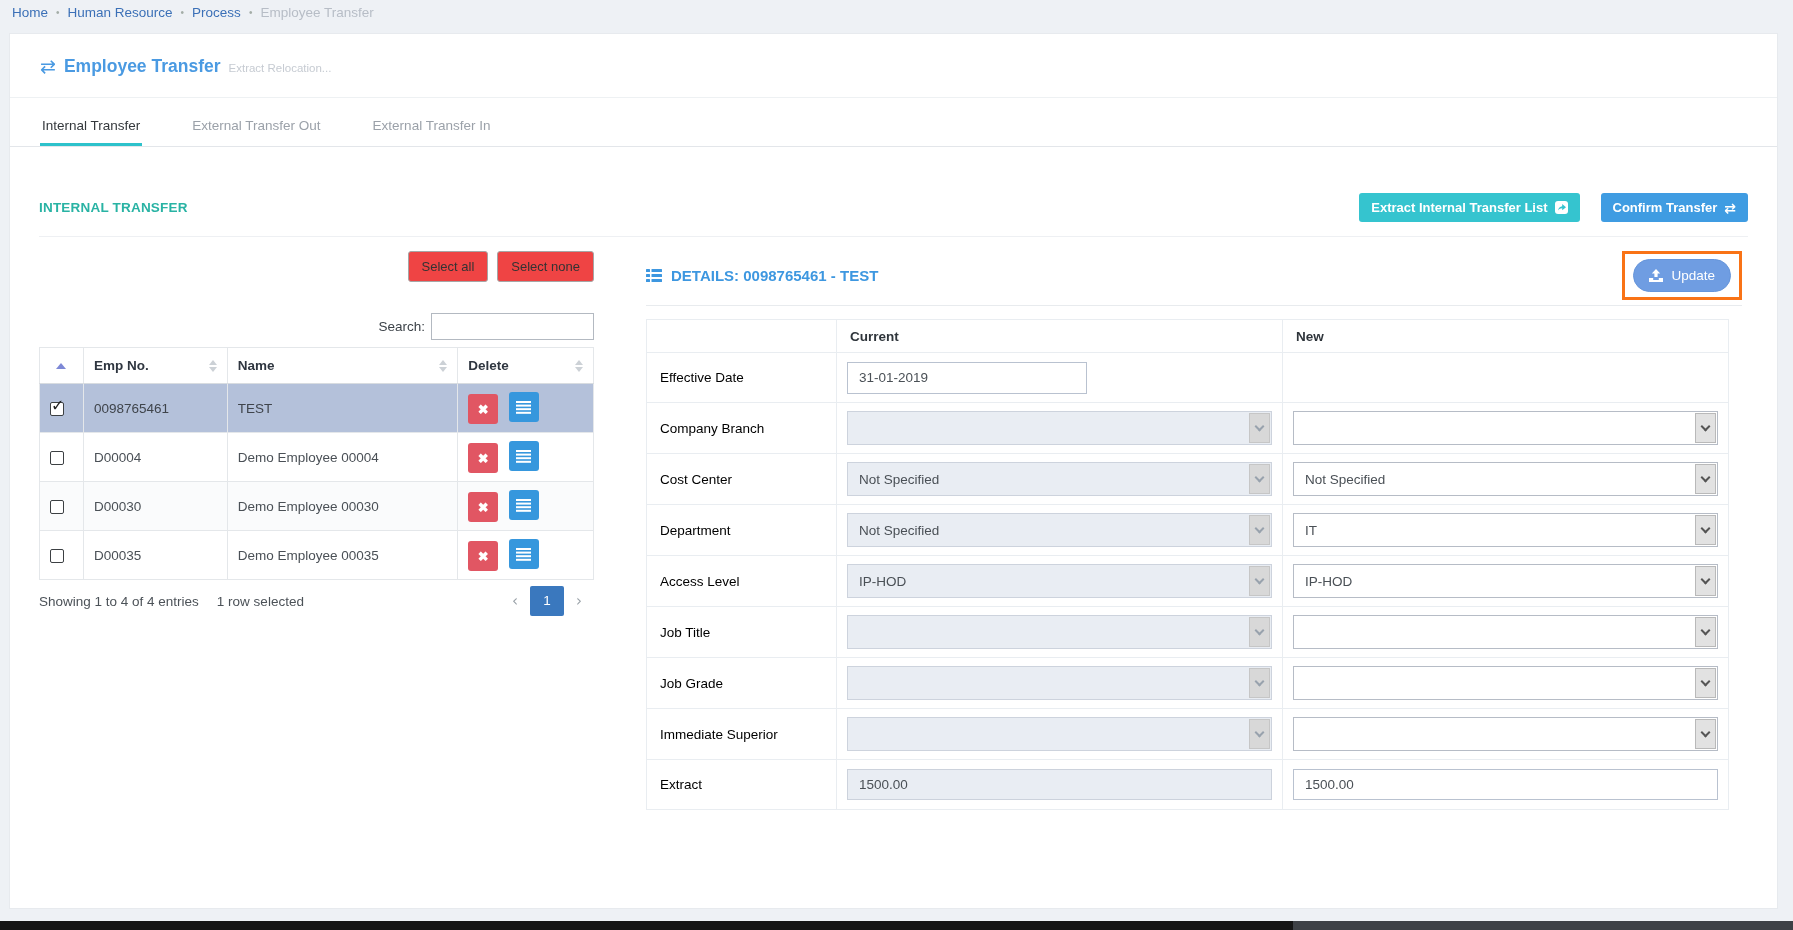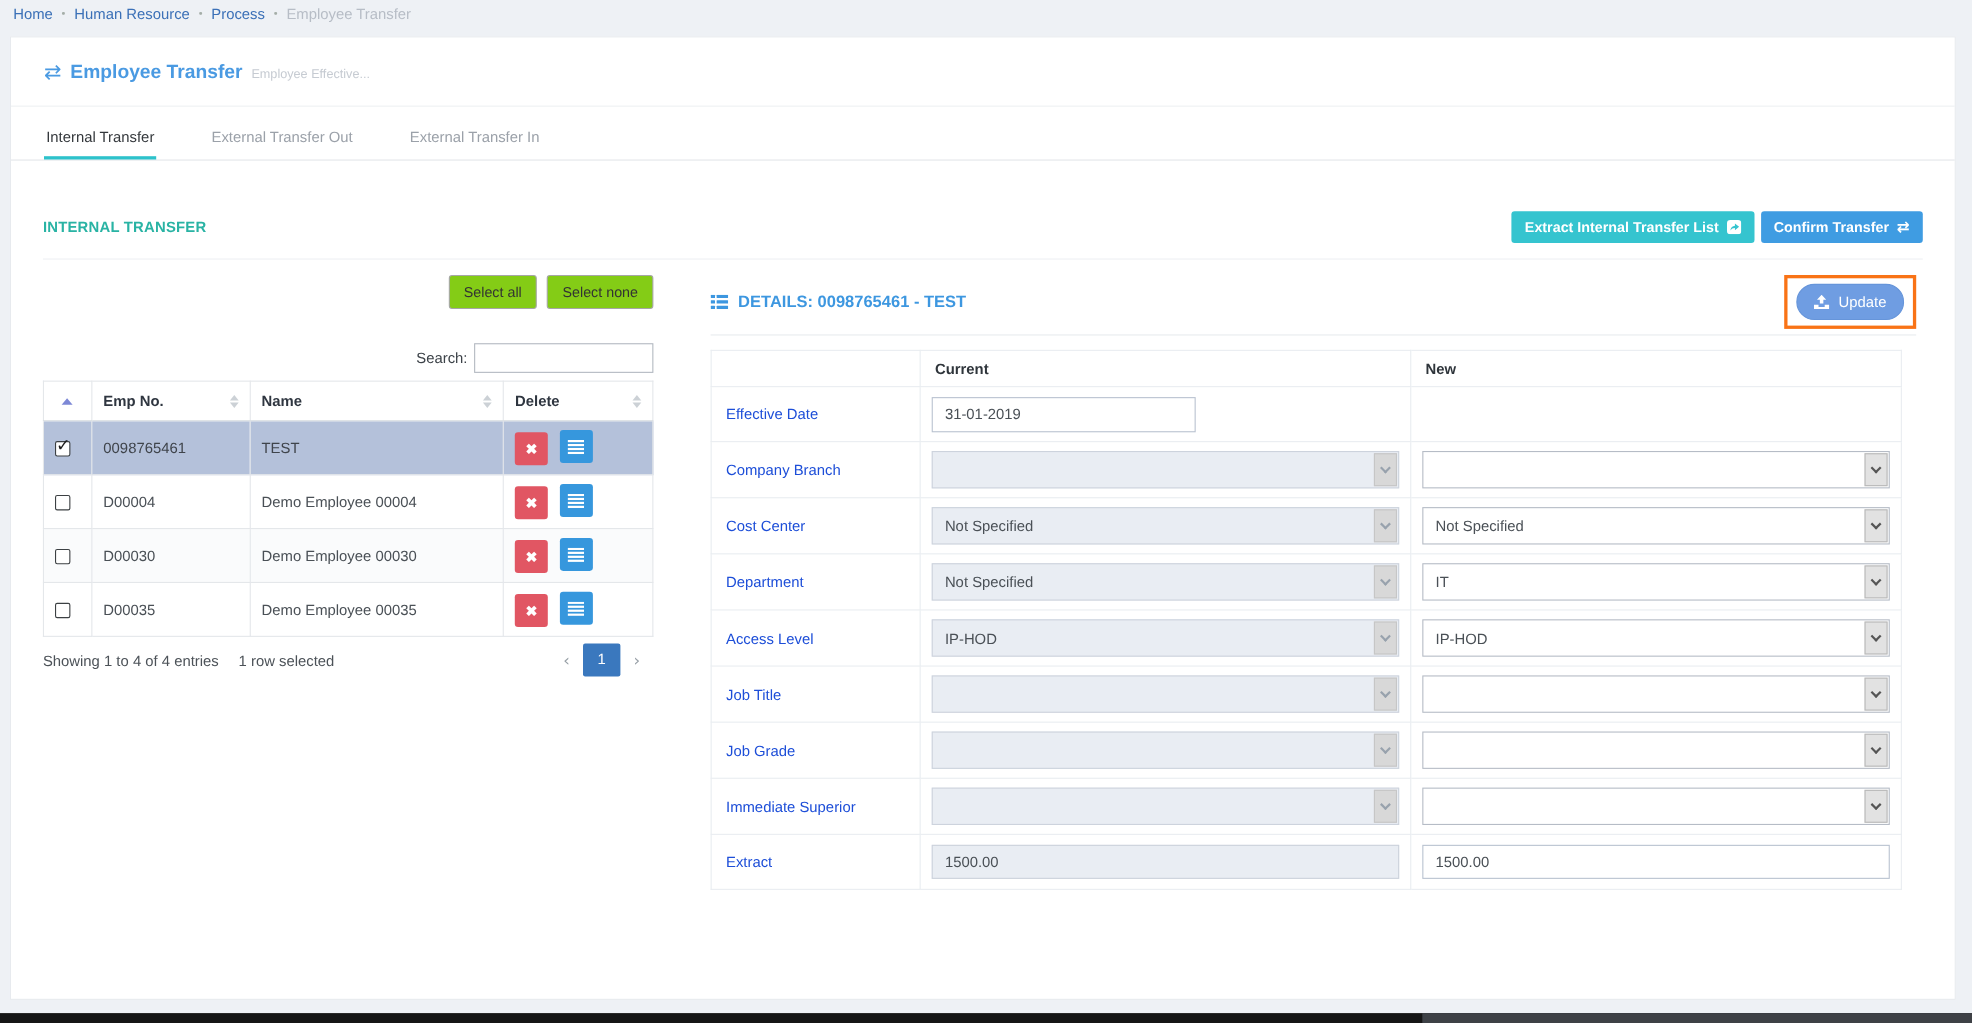--- a/index.html
+++ b/index.html
@@ -24,36 +24,36 @@
   .page-subtitle { color:#c6cbd2; font-size:11.5px; margin-left:8px; }
   
   .tabs { padding:8px 30px 0; border-bottom:1px solid #e3e6ea; display:flex; }
   .tab { font-size:13.5px; color:#9ba1a9; padding:12px 2px 10px; margin-right:48px;
          border-bottom:3px solid transparent; cursor:pointer; }
   .tab.active { color:#34383c; border-bottom-color:#2dc2cb; }
   
   .content { padding:46px 29px 0; }
   .section-head { display:flex; justify-content:space-between; align-items:center; }
   .section-title { color:#29b3a4; font-size:13.5px; font-weight:bold; letter-spacing:.2px; }
-  .head-buttons { display:flex; gap:6px;border-radius:13px; }
+  .head-buttons { display:flex; gap:21px;border-radius:13px; }
   .btn-extract, .btn-confirm {
     border:none; color:#fff; font-size:13px; font-weight:bold; height:29px;
     padding:0 12px; border-radius:3px; cursor:pointer; display:flex; align-items:center; gap:7px;
     font-family:"Liberation Sans","DejaVu Sans",sans-serif;
   }
   .btn-extract { background:#35c4cf; }
   .btn-confirm { background:#3f9ce2; }
   .exch-glyph { font-family:"DejaVu Sans",sans-serif; font-size:14px; font-weight:bold; }
   .section-hr { border:none; border-top:1px solid #eef0f3; margin-top:14px; }
   .panels { display:flex; margin-top:14px; align-items:flex-start; }
   
   .left-panel { width:555px; flex:none; }
   .sel-btns { display:flex; justify-content:flex-end; gap:9px; }
   .btn-gray {
-    background:#84cc16; border:1px solid #a6a6a6; border-radius:3px; height:31px;
+    background:#ef4444; border:1px solid #a6a6a6; border-radius:3px; height:31px;
     padding:0 13px; font-size:13px; color:#333; cursor:pointer;
     font-family:"Liberation Sans","DejaVu Sans",sans-serif;
   }
   .search-row { margin-top:31px; display:flex; justify-content:flex-end; align-items:center; }
   .search-label { font-size:13.5px; color:#3c4248; margin-right:6px; }
   .search-input { width:163px; height:27px; border:1px solid #b3b9c1; background:#fff; padding:0 6px; font-size:13px; }
   table.emp-table { border-collapse:collapse; width:555px; margin-top:7px;border-radius:16px; }
   .emp-table th, .emp-table td { border:1px solid #e4e7ea; font-size:13.5px; }
   .emp-table th { text-align:left; padding:10px 10px; color:#2f3640; font-weight:bold;
                   border-bottom:1px solid #d8dce0; cursor:pointer; }
@@ -87,21 +87,21 @@
   .redbox { border:3px solid #f97316; padding:5px 8px; background:#fff; }
   .btn-update { background:#6f9de2; border:1px solid #6695da; color:#fff; border-radius:17px; height:33px;
                 padding:0 15px; font-size:13.5px; cursor:pointer; display:flex; align-items:center; gap:8px;
                 font-family:"Liberation Sans","DejaVu Sans",sans-serif; }
   .details-divider { border-bottom:1px solid #e8ebee; margin-top:2px; }
   table.details-table { border-collapse:collapse; width:1082px; margin-top:13px; table-layout:fixed; }
   .details-table th, .details-table td { border:1px solid #e9edf1; font-size:13.5px; }
   .details-table th { text-align:left; font-weight:bold; color:#2f353b; padding:8px 13px; height:33px; }
   .details-table td { height:50px; vertical-align:middle; }
   .dcol-label { width:190px; } .dcol-cur { width:446px; } .dcol-new { width:446px; }
-  td.dlabel { padding:0 13px; color:#1d4ed8; }
+  td.dlabel { padding:0 13px; color:#000000; }
   td.dctrl { padding:8px 10px; }
   .sel { position:relative; display:flex; align-items:center; border:1px solid #b6bcc6; background:#fff; height:34px; width:100%; cursor:pointer; }
   .sel-val { padding-left:11px; color:#4a5056; font-size:13.5px; }
   .sel-arrow { position:absolute; right:1px; top:1px; bottom:1px; width:21px; background:#e2e2e2;
                border:1px solid #b9b9b9; display:flex; align-items:center; justify-content:center; }
   .chev { width:7px; height:7px; border-right:2px solid #555; border-bottom:2px solid #555;
           transform:rotate(45deg); margin-top:-4px; }
   .sel.dis { background:#e9edf3; border-color:#cdd3dd; cursor:default; }
   .sel.dis .sel-arrow { background:#d8d8d8; border-color:#c6c6c6; }
   .sel.dis .chev { border-color:#98a2ad; }
@@ -125,21 +125,21 @@
   <a class="crumb-link">Process</a>
   <span class="crumb-sep">•</span>
   <span class="crumb-current">Employee Transfer</span>
 </div>
 
 <div class="card">
 
   <div class="card-header">
     <span class="title-icon">⇄</span>
     <span class="page-title">Employee Transfer</span>
-    <span class="page-subtitle">Employee Effective...</span>
+    <span class="page-subtitle">Extract Relocation...</span>
   </div>
 
   <div class="tabs">
     <div class="tab active">Internal Transfer</div>
     <div class="tab">External Transfer Out</div>
     <div class="tab">External Transfer In</div>
   </div>
 
   <div class="content">
 

